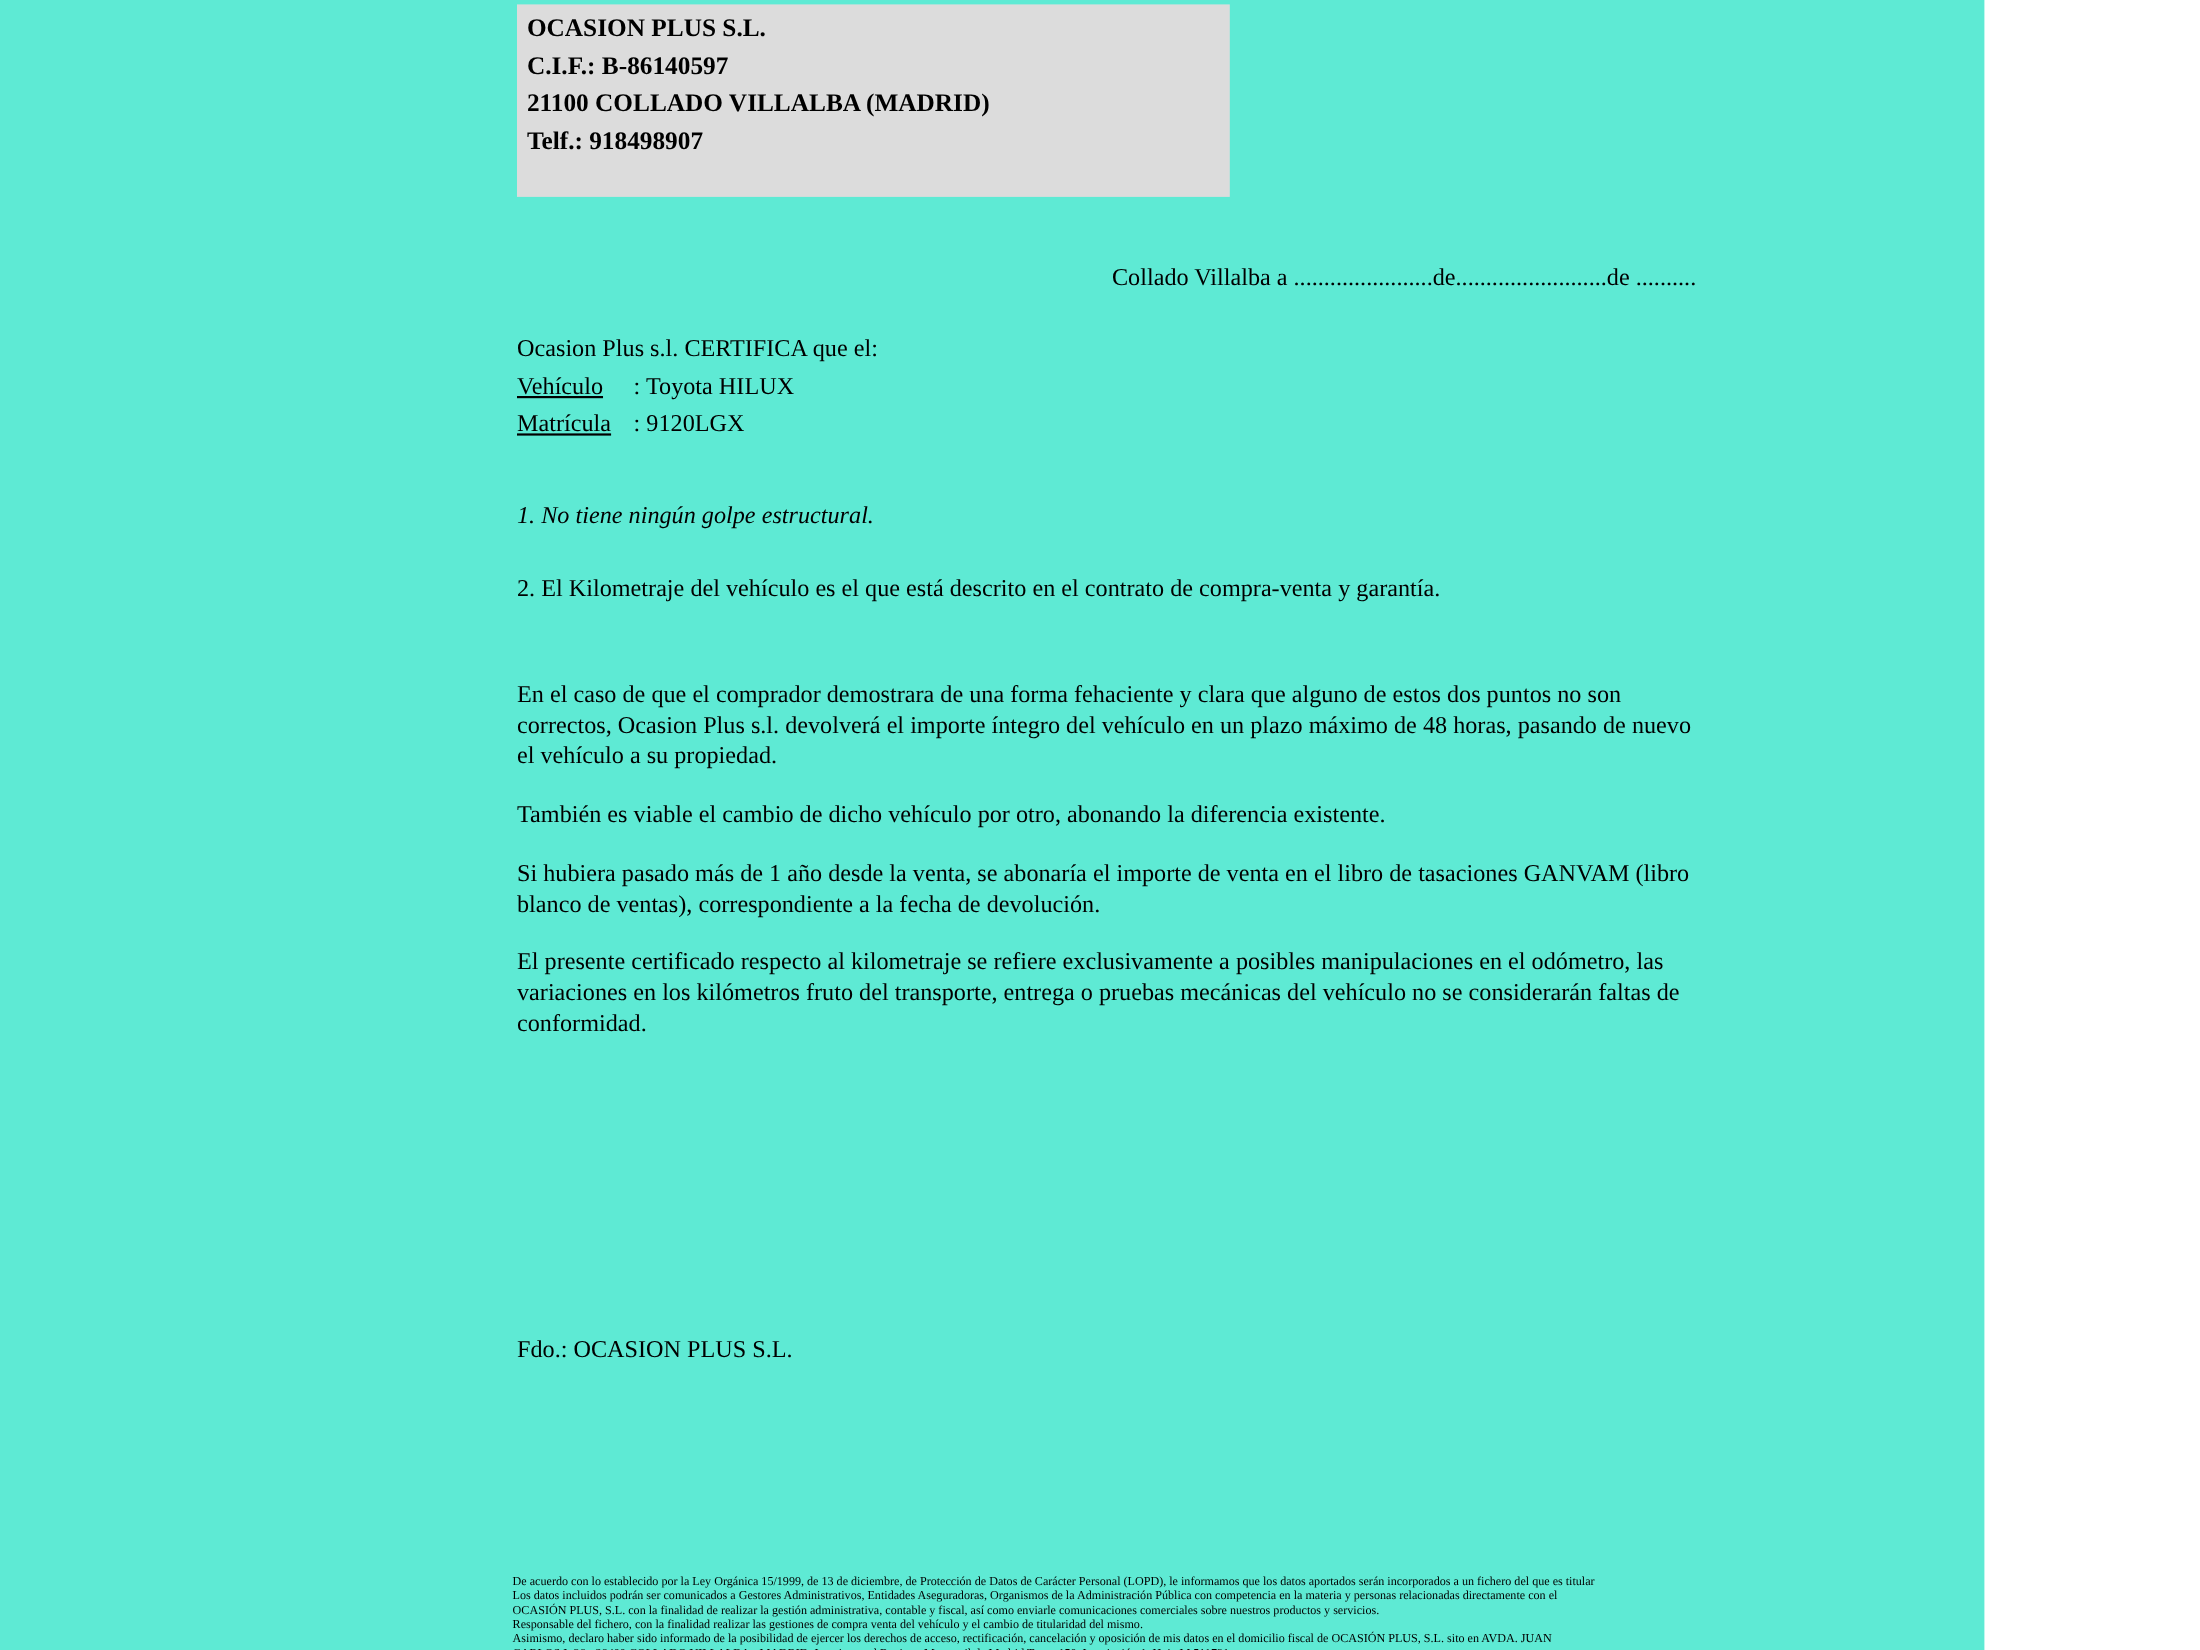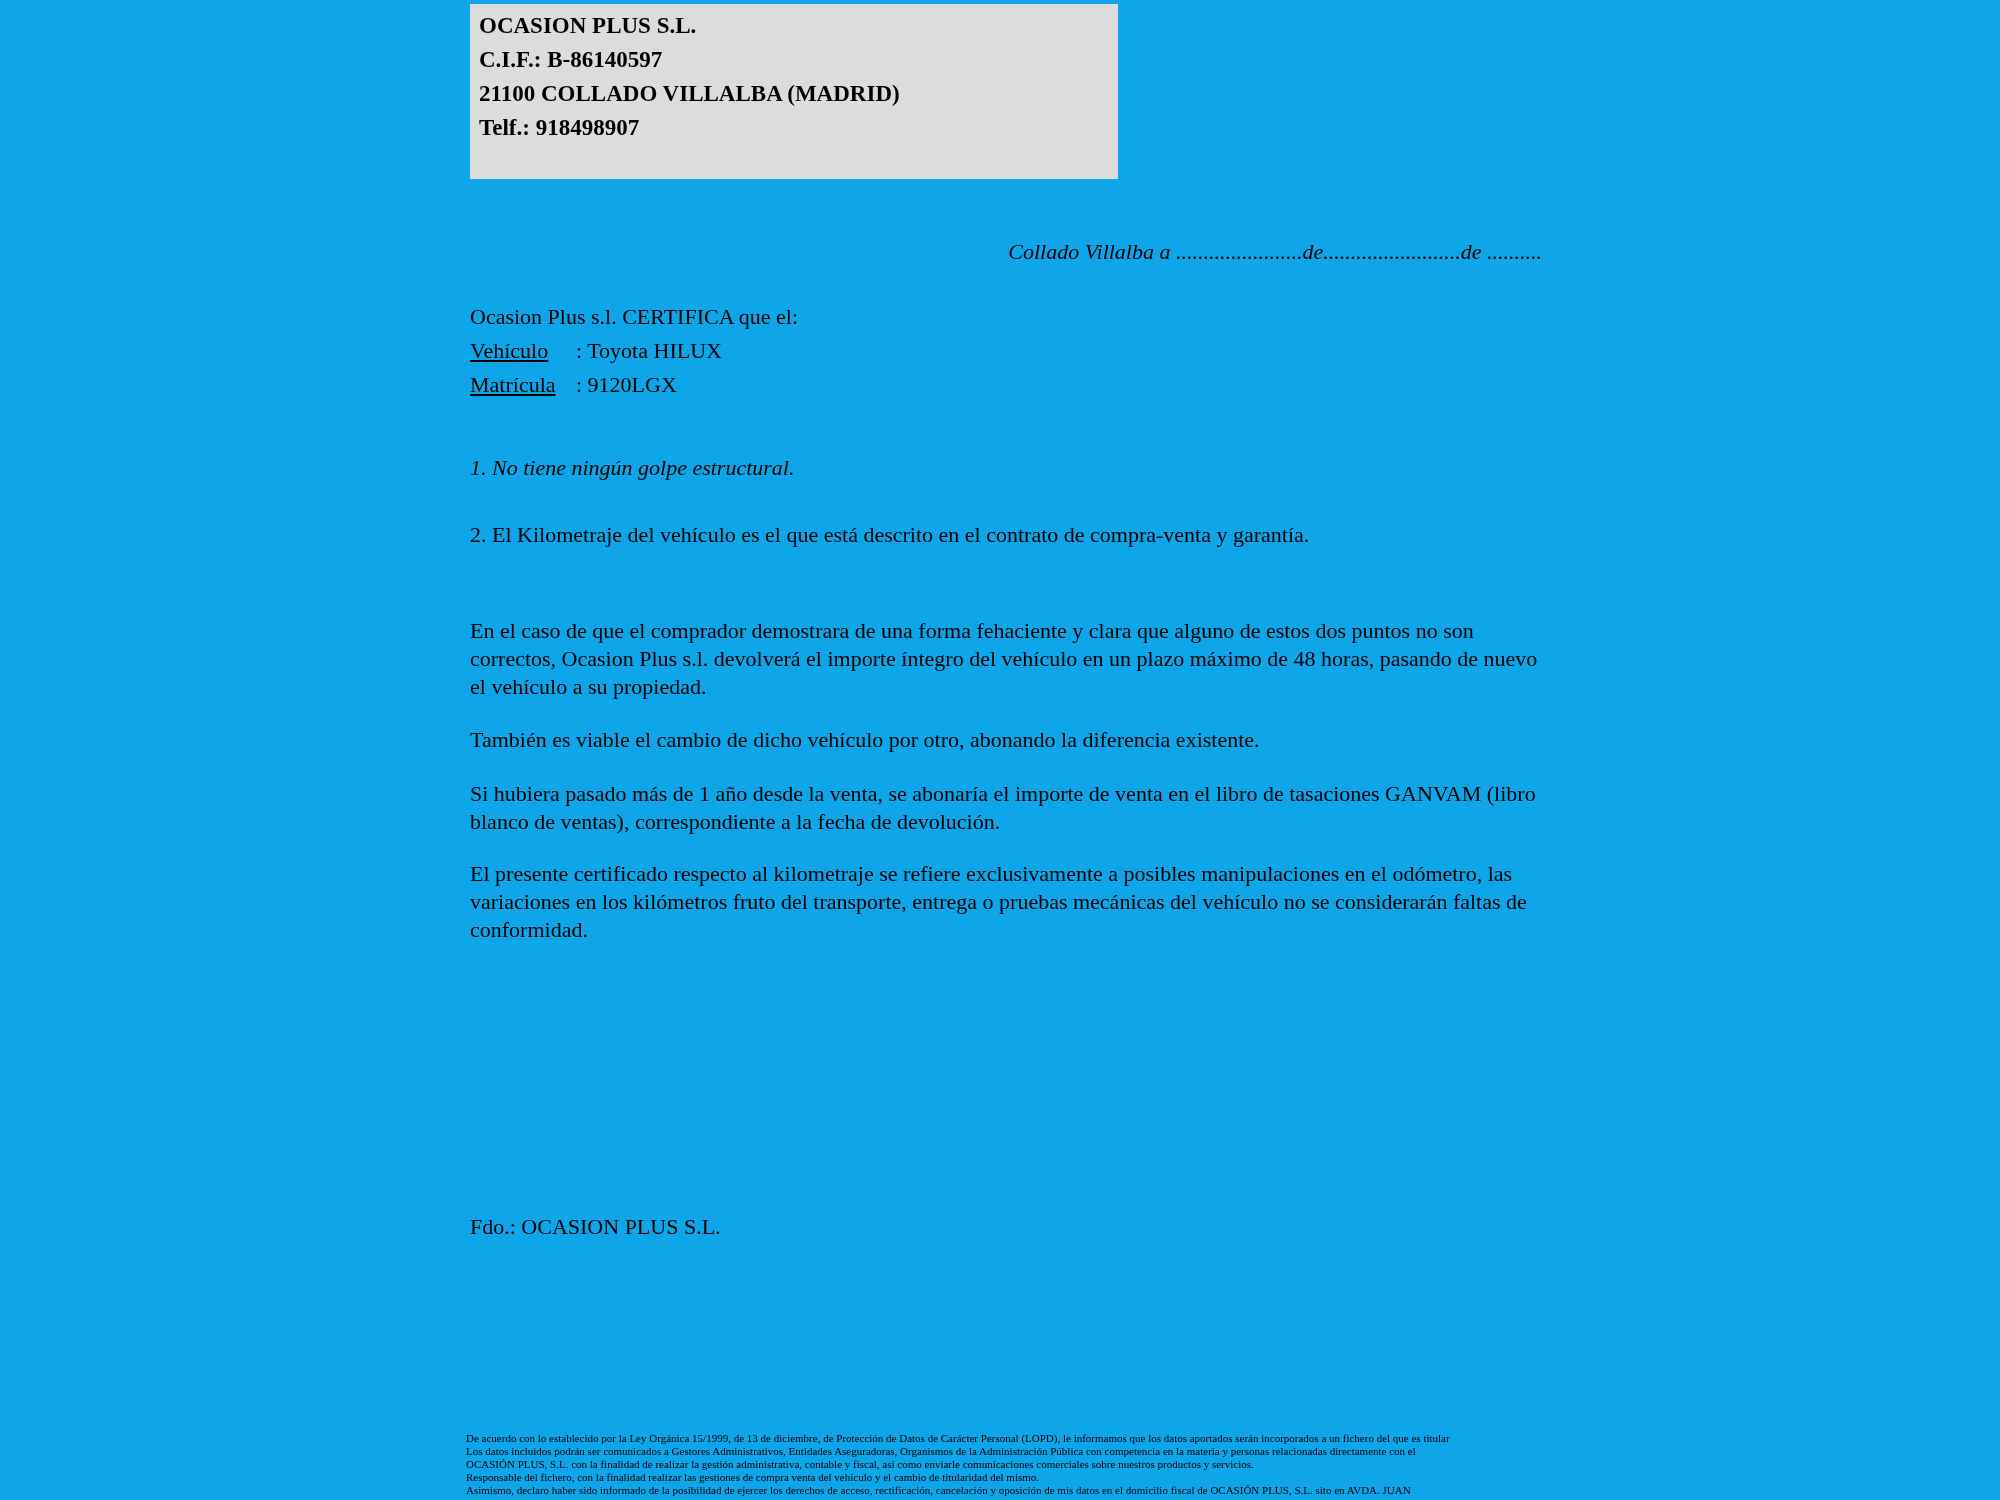--- a/index.html
+++ b/index.html
@@ -1,21 +1,21 @@
 <!DOCTYPE html>
 <html><head>
 <meta charset="utf-8">
 <style>
   * { margin: 0; padding: 0; box-sizing: border-box; }
   html, body { background: #ffffff; }
   .page {
     position: relative;
-    width: 2000px;
+    width: 1804px;
     height: 1500px;
-    background: #0ea5e9;
+    background: #5eead4;
     color: #000000;
     font-family: "Liberation Serif", serif;
     overflow: hidden;
   }
   .header-box {
     position: absolute;
     left: 470px;
     top: 4px;
     width: 648px;
     height: 175px;
@@ -26,21 +26,20 @@
     line-height: 34px;
   }
   .date-line {
     position: absolute;
     left: 470px;
     top: 239px;
     width: 1072px;
     text-align: right;
     font-size: 22px;
     white-space: nowrap;
-    font-style: italic;
   }
   .certify {
     position: absolute;
     left: 470px;
     top: 300px;
     font-size: 22px;
     line-height: 34px;
   }
   .certify .field-label {
     display: inline-block;

